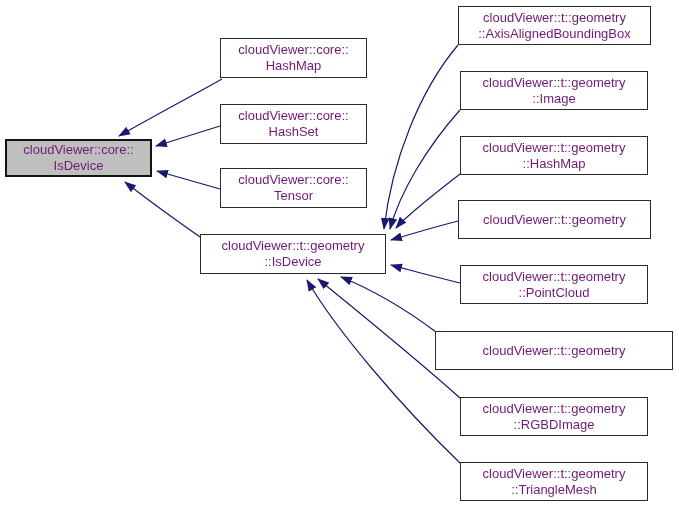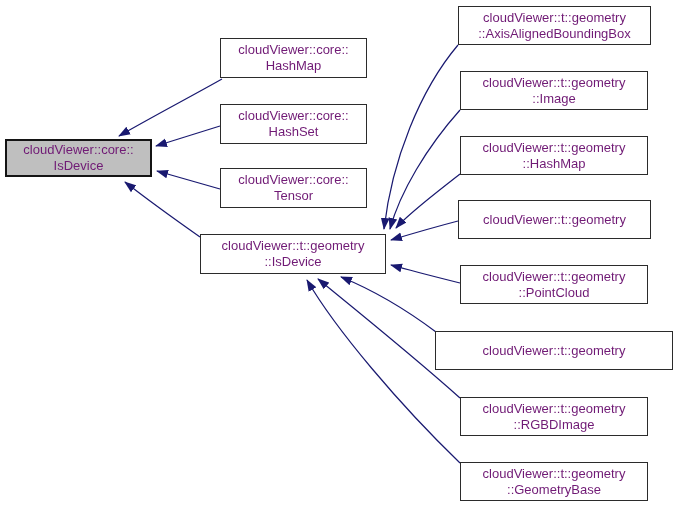--- a/index.html
+++ b/index.html
@@ -112,16 +112,16 @@
     <span>cloudViewer::t::geometry</span>
   </div>
 
   <div class="node" style="left: 460px; top: 397px; width: 188px; height: 39px; background: rgb(255, 255, 255);">
     <span>cloudViewer::t::geometry</span>
     <span>::RGBDImage</span>
   </div>
 
   <div class="node" style="left: 460px; top: 462px; width: 188px; height: 39px; background: rgb(255, 255, 255);">
     <span>cloudViewer::t::geometry</span>
-    <span>::GeometryBase</span>
+    <span>::TriangleMesh</span>
   </div>
 
 </div>
 
 </body></html>

